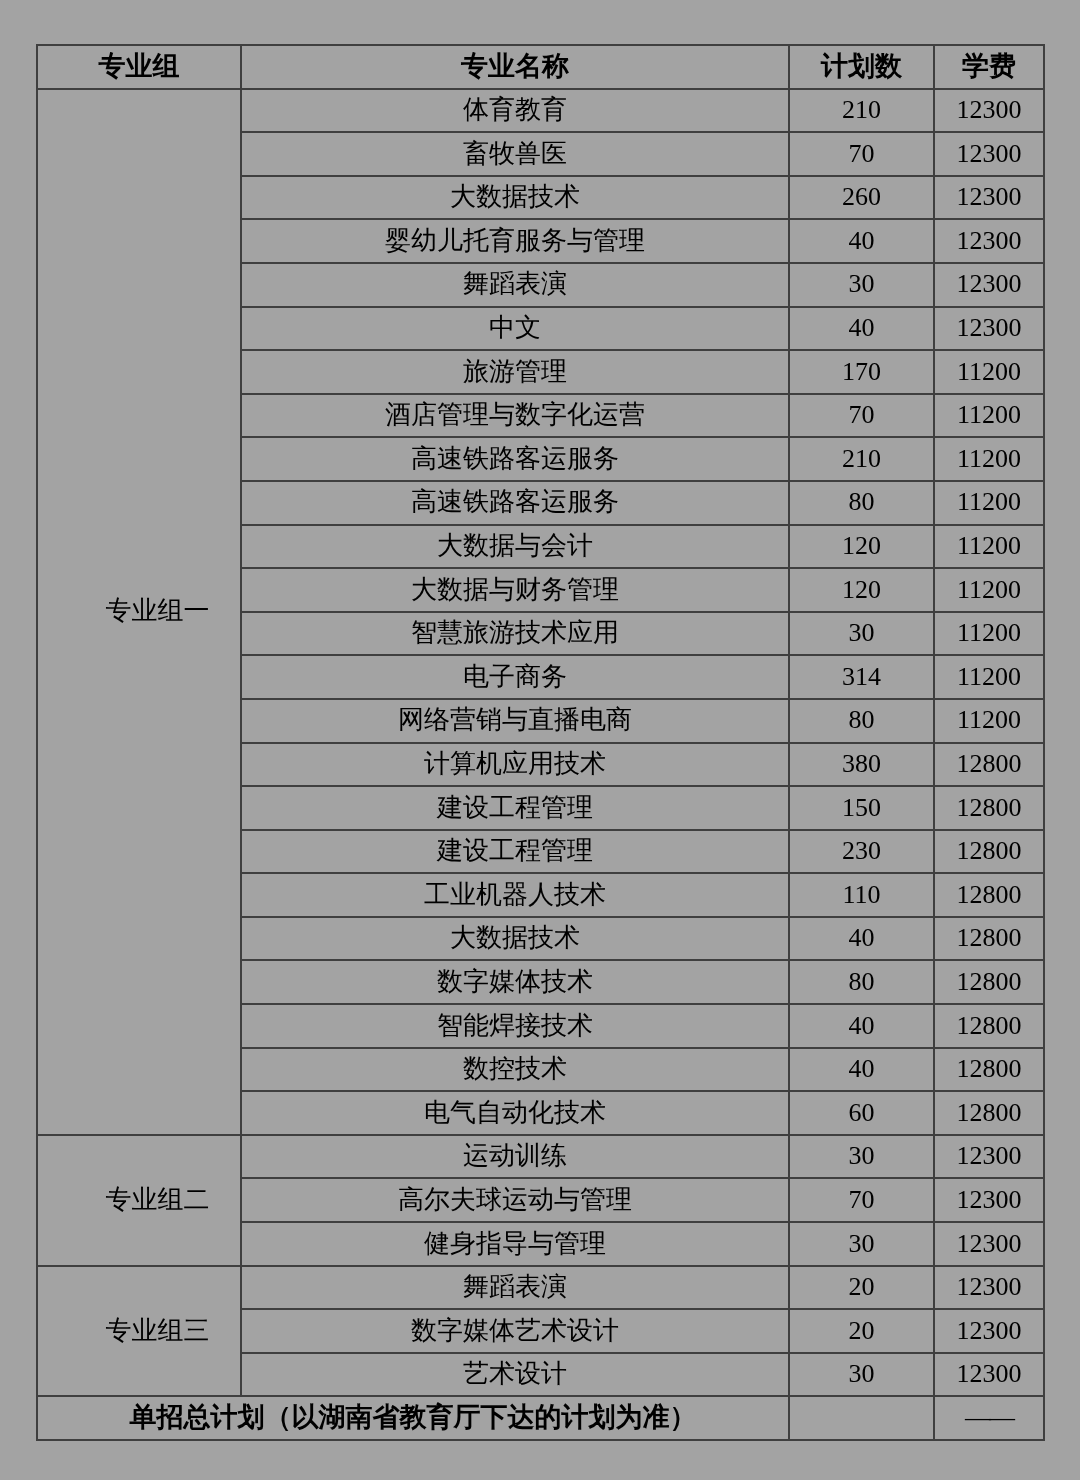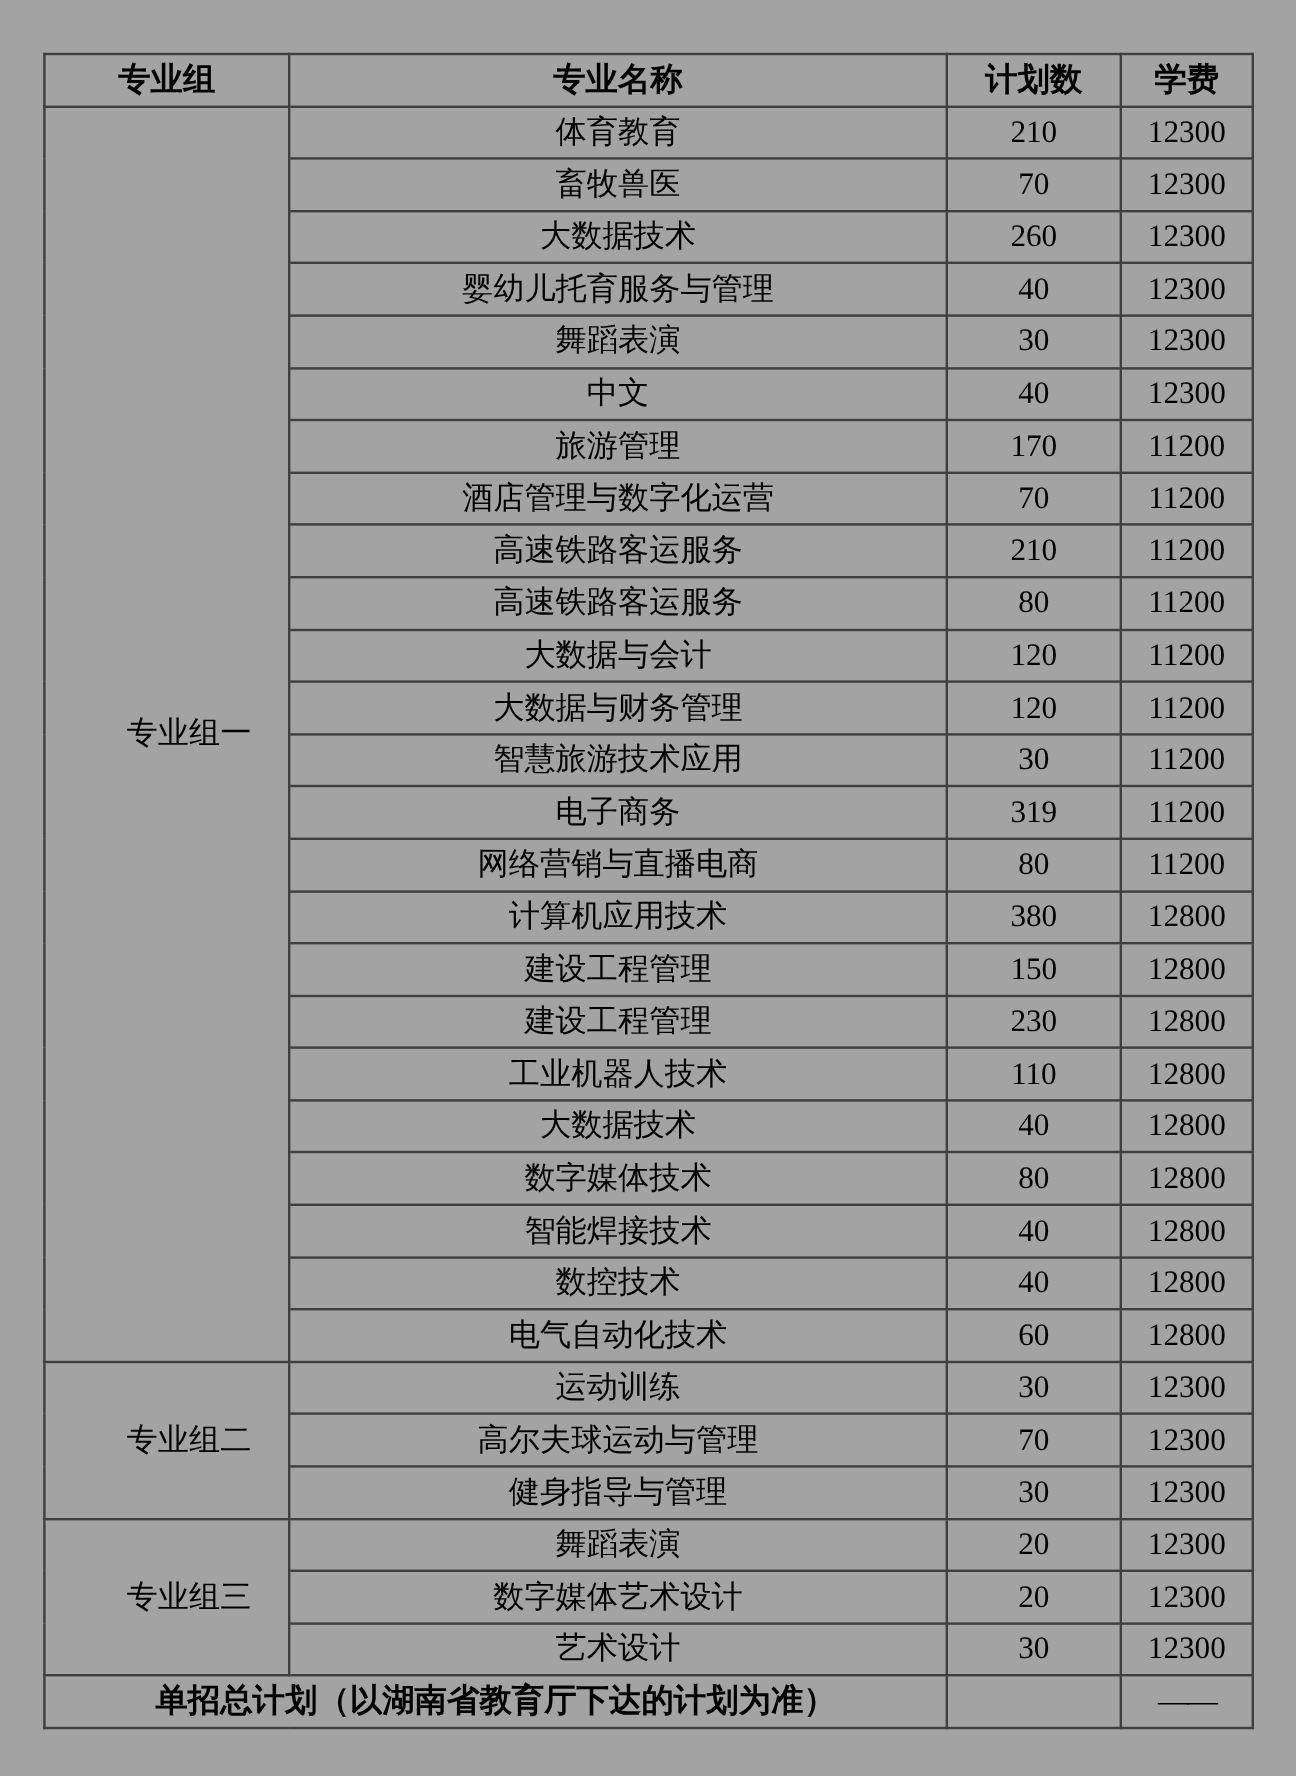--- a/index.html
+++ b/index.html
@@ -135,21 +135,21 @@
           <td>120</td>
           <td>11200</td>
         </tr>
         <tr>
           <td>智慧旅游技术应用</td>
           <td>30</td>
           <td>11200</td>
         </tr>
         <tr>
           <td>电子商务</td>
-          <td>319</td>
+          <td>314</td>
           <td>11200</td>
         </tr>
         <tr>
           <td>网络营销与直播电商</td>
           <td>80</td>
           <td>11200</td>
         </tr>
         <tr>
           <td>计算机应用技术</td>
           <td>380</td>

